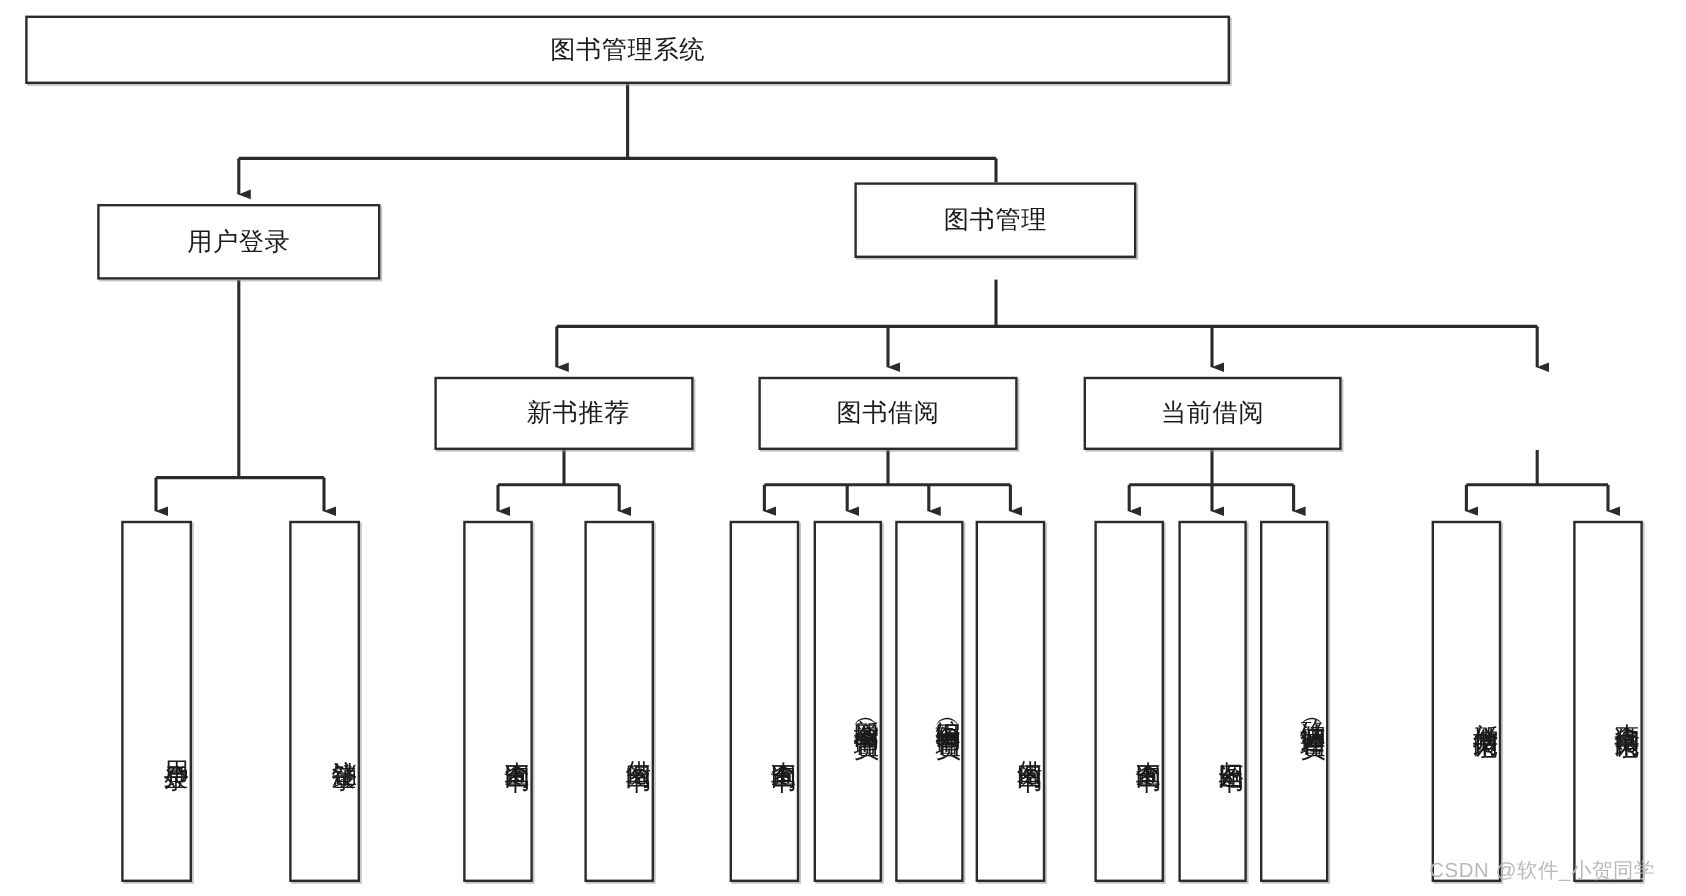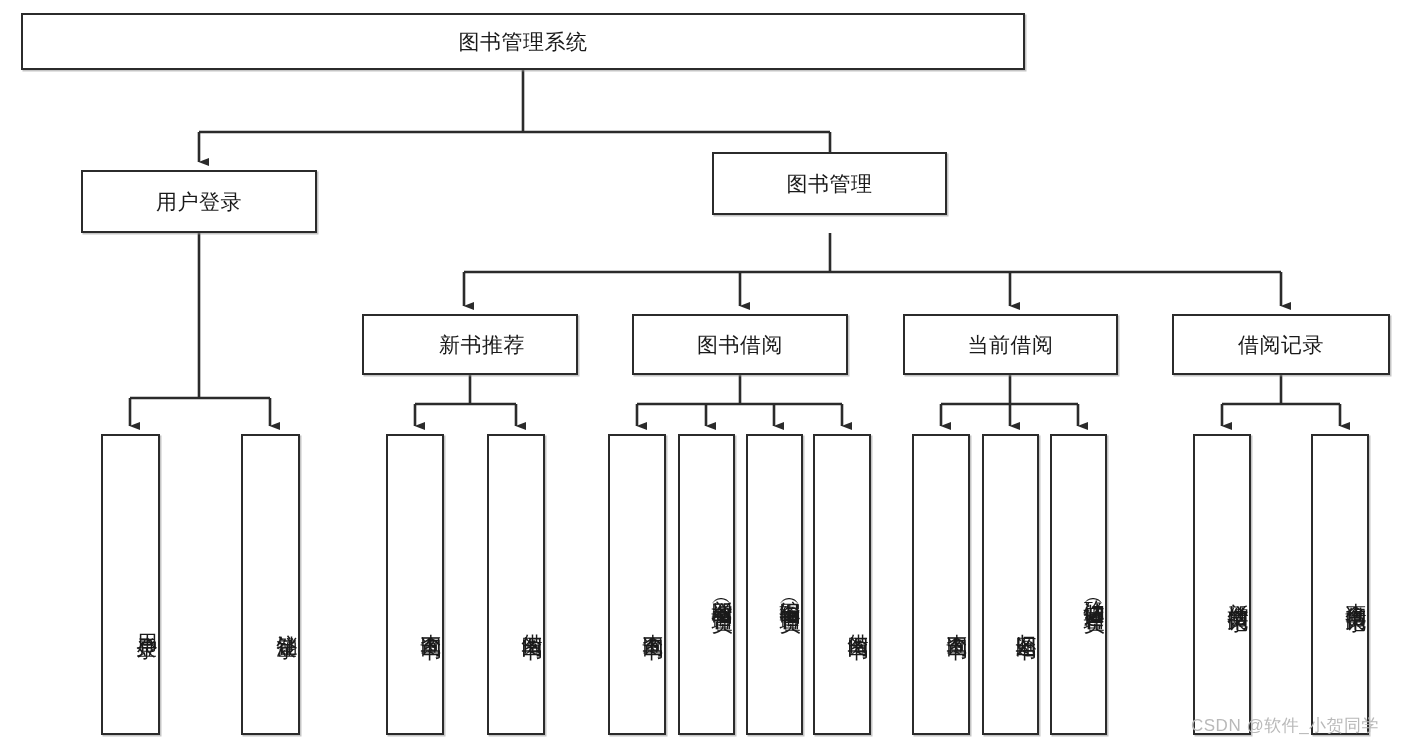--- a/index.html
+++ b/index.html
@@ -28,20 +28,21 @@
     position: absolute;
     box-sizing: border-box;
     border: 2.5px solid #2b2b2b;
     background: #ffffff;
     box-shadow: 1.5px 1.5px 0 rgba(150,150,150,0.55);
     display: flex;
     align-items: center;
     justify-content: center;
     color: #1a1a1a;
     z-index: 2;
+    font-family: Liberation Serif, serif;
   }
   .node.h {
     font-size: 21px;
     letter-spacing: 0.5px;
     line-height: 1;
   }
   .node.leaf {
     font-size: 21px;
     writing-mode: vertical-rl;
     text-orientation: upright;
@@ -144,23 +145,20 @@
 
   <div class="node h" style="left:362px; top:314px; width:216px; height:61px;padding-left:24px;">
     <span>新书推荐</span>
   </div>
   <div class="node h" style="left:903px; top:314px; width:215px; height:61px;">
     <span>当前借阅</span>
   </div>
   <div class="node h" style="left:632px; top:314px; width:216px; height:61px;">
     <span>图书借阅</span>
   </div>
-  <div class="node h" style="left:1172px; top:314px; width:218px; height:61px;">
-    <span>借阅记录</span>
-  </div>
 
   <div class="node leaf mid" style="left:101px; top:434px; width:59px; height:301px;">
     <span class="vtxt">用户登录</span>
   </div>
   <div class="node leaf mid" style="left:241px; top:434px; width:59px; height:301px;">
     <span class="vtxt">注销登录</span>
   </div>
 
   <div class="node leaf mid" style="left:386px; top:434px; width:58px; height:301px;">
     <span class="vtxt">查询图书</span>

